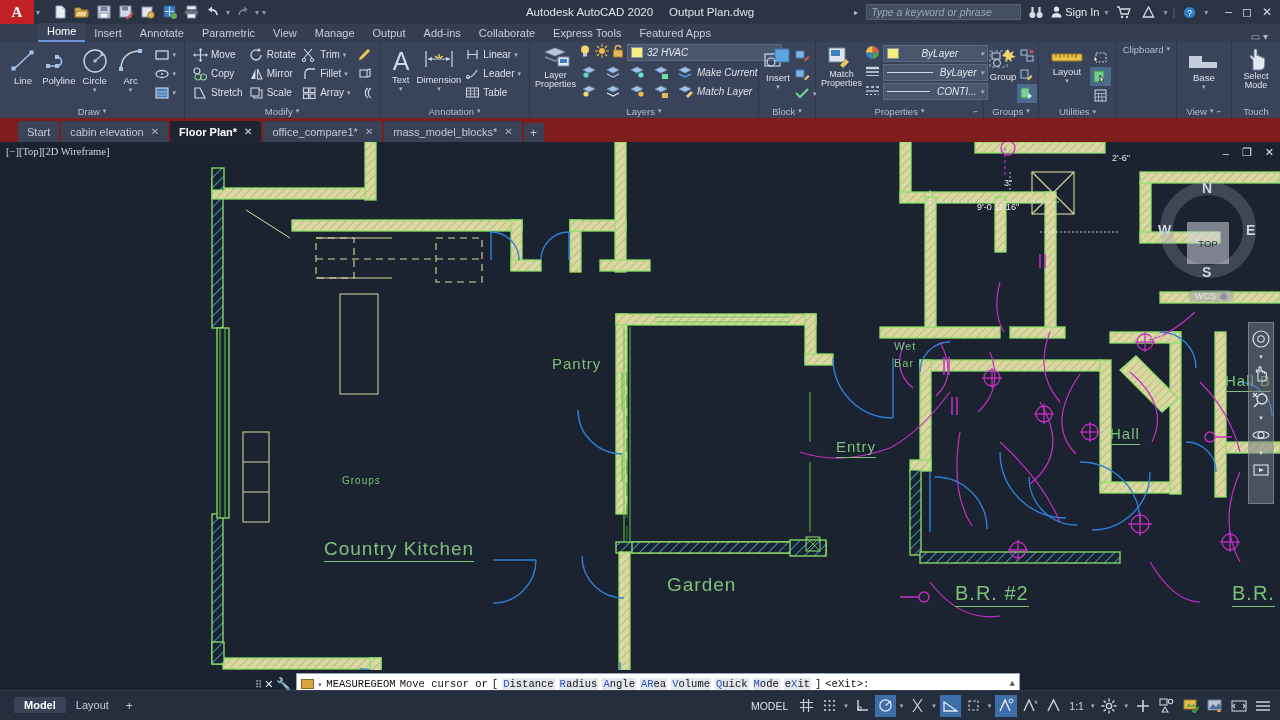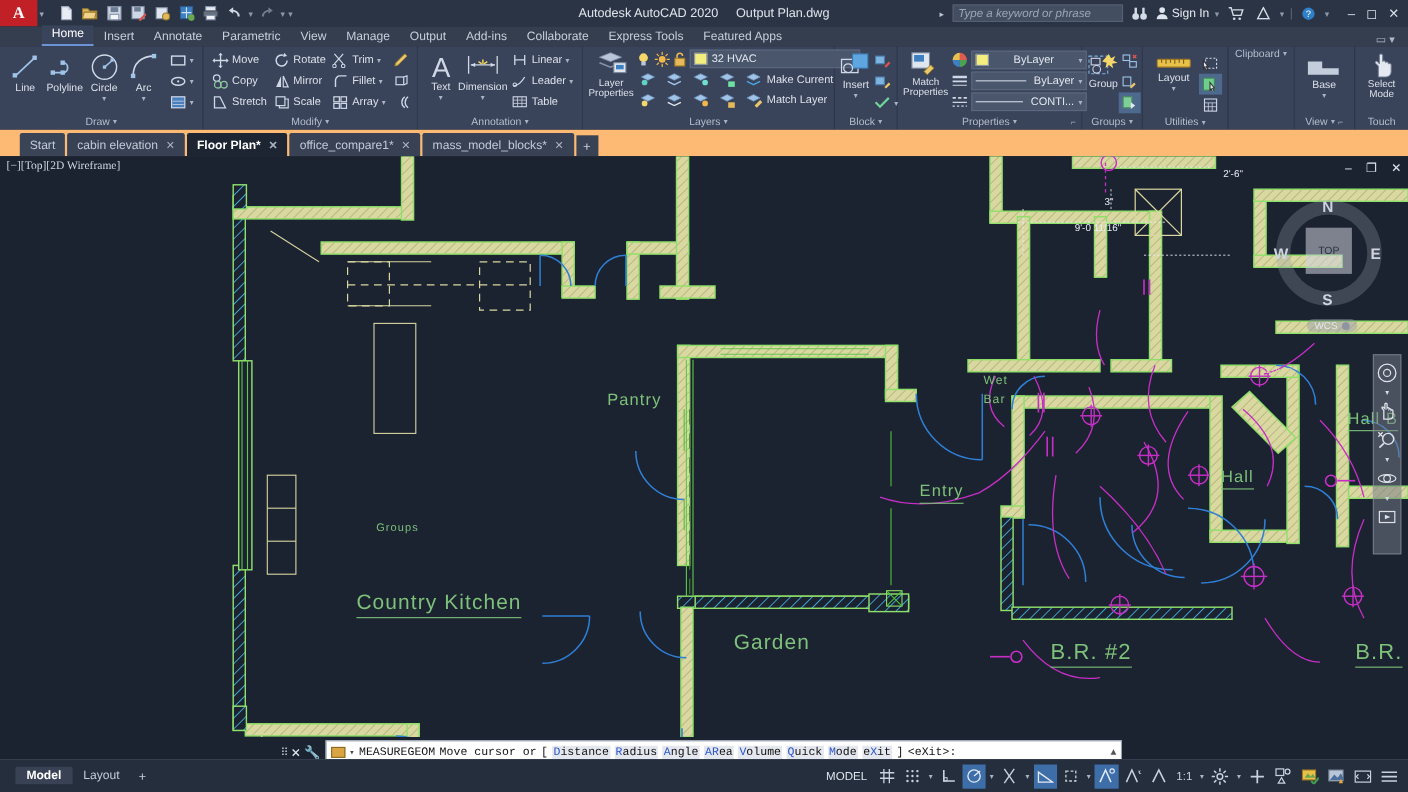--- a/index.html
+++ b/index.html
@@ -80,33 +80,33 @@
     padding-top: 2px; font-size: 10px; color: #dce2ea;
   }
   .bigbtn .lbl { margin-top: 1px; text-align: center; line-height: 1.05; font-size: 9.5px; }
   .smbtn { display: flex; align-items: center; gap: 3px; font-size: 10px;
            color: #dce2ea; height: 19px; padding: 0 3px; white-space: nowrap; }
   .col { display: flex; flex-direction: column; }
 
   svg { display: block; }
 
   
-  .ctlrow { display: flex; align-items: center; gap: 3px; height: 19px; }
+  .ctlrow { display: flex; align-items: flex-start; gap: 3px; height: 19px; font-style: italic; }
   .combo {
     height: 17px; background: #4a566c; border: 1px solid #5b6880;
     display: flex; align-items: center; padding: 0 3px; gap: 4px;
     font-size: 10px; color: #e3e8ef;
   }
   .combo .cv { flex: 1; overflow: hidden; white-space: nowrap; }
   .swatch { width: 12px; height: 11px; border: 1px solid #8a93a3; }
 
   
   .filetabs {
     position: absolute; left: 0; top: 118px; width: 1280px; height: 24px;
-    background: #fdba74; display: flex; align-items: flex-end; padding-left: 18px;
+    background: #7f1d1d; display: flex; align-items: flex-end; padding-left: 18px;
   }
   .ftab {
     height: 21px; display: flex; align-items: center; gap: 7px;
     padding: 0 9px; font-size: 11px; color: #c2cad8;
     background: #394255; margin-right: 2px;
     border-top-left-radius: 2px; border-top-right-radius: 2px;
   }
   .ftab.start { background: #3a4457; }
   .ftab.active { background: #1d2533; color: #ffffff; font-weight: bold; }
   .ftab .x { font-size: 10px; color: #aab3c2; }
@@ -120,21 +120,21 @@
   }
   .vplabel { position: absolute; left: 6px; top: 4px; font-size: 10.5px; color: #cfd6e2; font-family: Liberation Serif, serif; }
 
   
   .viewcube { position: absolute; right: 24px; top: 40px; width: 96px; height: 96px; }
   .vc-ring {
     position: absolute; left: 0; top: 0; width: 96px; height: 96px;
     border-radius: 50%; border: 13px solid rgba(150,155,168,0.30);
   }
   .vc-top {
-    position: absolute; left: 27px; top: 25px; width: 42px; height: 42px;
+    position: absolute; left: 27px; top: 40px; width: 42px; height: 42px;
     background: rgba(205,210,220,0.55); display: flex; align-items: center;
     justify-content: center; font-size: 9.5px; color: #2a3240;
   }
   .vc-l { position: absolute; color: #cfd4de; font-size: 14px; font-weight: bold; }
   .wcs {
     position: absolute; right: 46px; top: 148px; background: rgba(150,156,168,0.45);
     border-radius: 7px; padding: 1px 7px; font-size: 9px; color: #e2e6ee;
     display: flex; align-items: center; gap: 4px;
   }
   .wcs .dot { width: 7px; height: 7px; border-radius: 50%; background: #8d94a3; }

